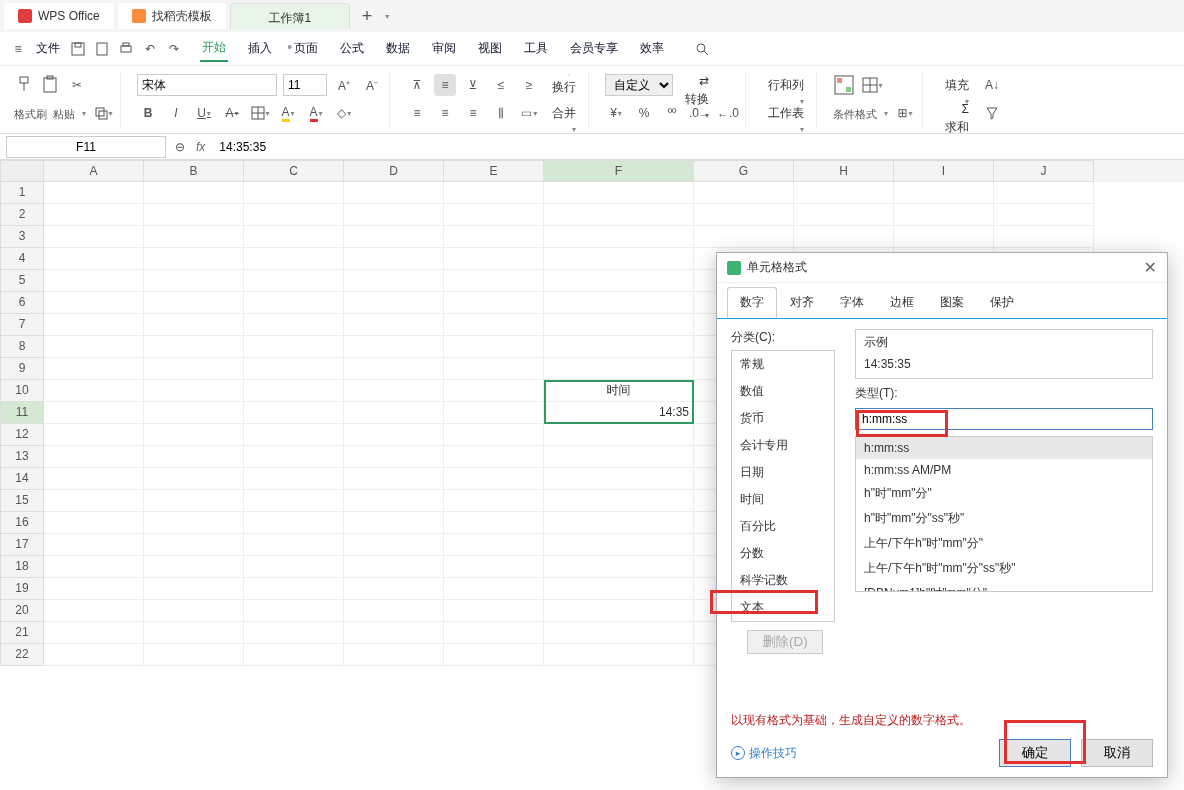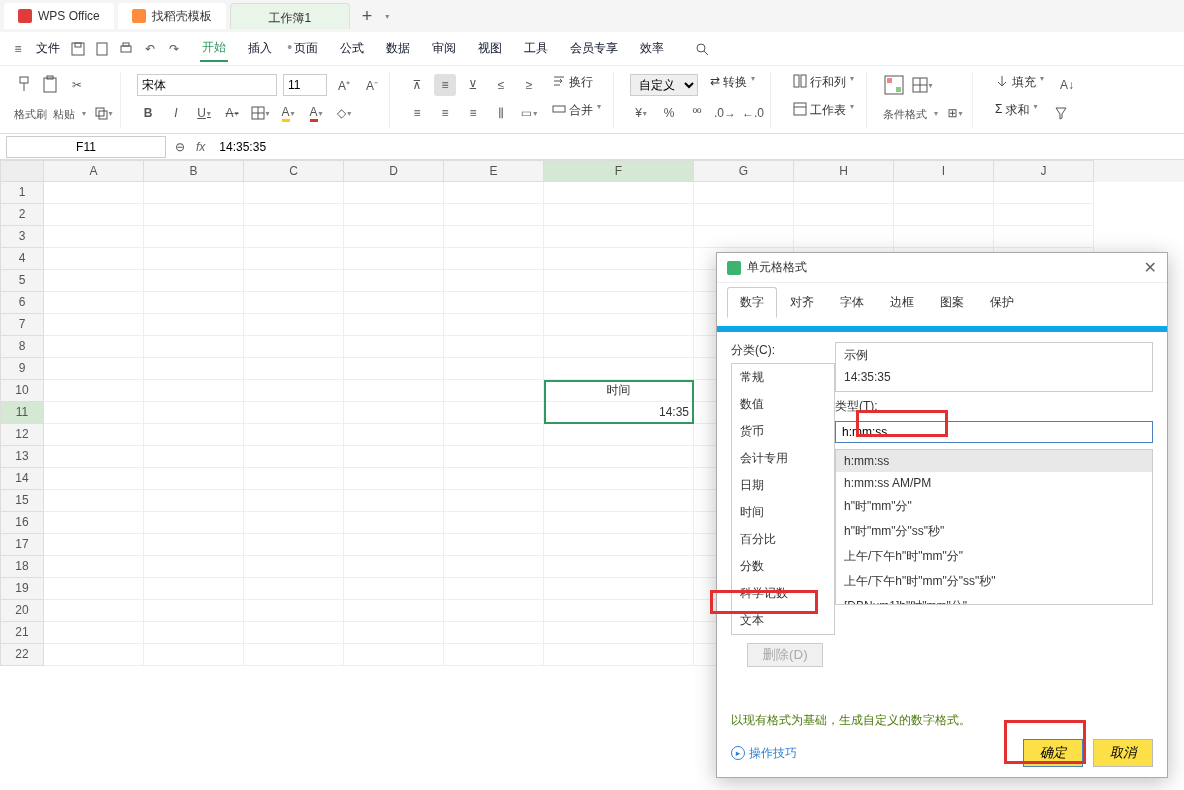--- a/index.html
+++ b/index.html
@@ -18,21 +18,21 @@
 .menu-row { display:flex; align-items:center; height:34px; padding:0 10px; gap:18px; border-bottom:1px solid #eee; }
 .menu-left { display:flex; align-items:center; gap:8px; }
 .menu-ico { width:16px; height:16px; color:#555; display:flex; align-items:center; justify-content:center; }
 .menu-item { padding:4px 2px; cursor:pointer; color:#0f172a; }
 .menu-item.active { color:#2e9960; border-bottom:2px solid #2e9960; font-weight:500; }
 .ribbon { display:flex; align-items:flex-start; height:68px; padding:6px 8px; gap:10px; border-bottom:1px solid #ddd; }
 .rgroup { display:flex; flex-direction:column; gap:2px; padding:0 6px; border-right:1px solid #eee; height:56px; }
 .rgroup.noborder { border-right:none; }
 .rrow { display:flex; align-items:center; gap:6px; height:26px; }
 .rbtn { display:flex; align-items:center; justify-content:center; width:22px; height:22px; color:#555; cursor:pointer; border-radius:3px; }
-.rbtn-wide { padding:0 6px; height:22px; display:flex; align-items:flex-start; gap:3px; cursor:pointer; }
+.rbtn-wide { padding:0 6px; height:22px; display:flex; align-items:flex-end; gap:3px; cursor:pointer;flex-direction:column; }
 .rlabel { font-size:11px; color:#555; text-align:center; margin-top:2px; }
 .font-sel { width:140px; height:22px; border:1px solid #ccc; padding:0 4px; font-size:12px; }
 .size-sel { width:44px; height:22px; border:1px solid #ccc; padding:0 4px; font-size:12px; }
 .dd { font-size:8px; color:#888; margin-left:1px; }
 .formula-row { display:flex; align-items:center; height:26px; border-bottom:1px solid #ddd; }
 .namebox { width:160px; height:22px; margin:0 6px; border:1px solid #ccc; text-align:center; font-size:12px; padding:2px; }
 .fx-ico { padding:0 8px; color:#666; font-style:italic; }
 .formula-input { flex:1; height:22px; border:none; padding:0 6px; font-size:12px; }
 .grid-wrap { position:relative; }
 .col-headers { display:flex; height:22px; background:#f4f4f4; }
@@ -43,39 +43,39 @@
 .row-h { width:44px; height:22px; text-align:center; line-height:20px; border:1px solid #ddd; border-top:none; background:#f4f4f4; color:#555; }
 .row-h.sel { background:#d4e8d4; }
 .cells { position:relative; }
 .cell-row { display:flex; height:22px; }
 .cell { flex:0 0 100px; height:22px; border-right:1px solid #eee; border-bottom:1px solid #eee; padding:0 4px; line-height:20px; text-align:right; }
 .cell.lbl { text-align:center; }
 .sel-border { position:absolute; border:2px solid #2e9960; pointer-events:none; }
 .dialog { position:absolute; top:252px; left:716px; width:452px; height:526px; background:#fff; border:1px solid #aaa; box-shadow:0 4px 20px rgba(0,0,0,.25); display:flex; flex-direction:column; }
 .dlg-title { display:flex; align-items:center; height:30px; padding:0 10px; gap:6px; border-bottom:1px solid #eee; }
 .dlg-close { margin-left:auto; font-size:16px; cursor:pointer; color:#666; }
-.dlg-tabs { display:flex; padding:4px 10px 8px; border-bottom:6px solid #0ea5e9; gap:0;align-items:flex-end; }
+.dlg-tabs { display:flex; padding:4px 10px 0; border-bottom:1px solid #0ea5e9; gap:0;align-items:flex-end; }
 .dlg-tab { padding:6px 12px; cursor:pointer; border:1px solid transparent; }
 .dlg-tab.active { border:1px solid #ccc; border-bottom:1px solid #fff; border-radius:3px 3px 0 0; background:#fff; }
-.dlg-body { flex:1; padding:10px 14px; display:flex; gap:0; position:relative; }
+.dlg-body { flex:1; padding:10px 14px; display:flex; gap:20px; position:relative; }
 .cat-col { width:104px; }
 .cat-label { margin-bottom:4px; }
 .cat-list { border:1px solid #ccc; height:272px; overflow:auto; }
 .cat-item { padding:5px 8px; cursor:pointer; }
 .right-col { flex:1; display:flex; flex-direction:column; gap:6px; }
 .sample-box { border:1px solid #ccc; padding:4px 8px; height:50px; }
 .type-input { width:100%; height:22px; border:1px solid #4a80c0; padding:0 6px; font-size:12px; }
 .type-list { border:1px solid #ccc; height:156px; overflow-y:scroll; }
 .type-item { padding:4px 8px; cursor:pointer; }
 .type-item.sel { background:#e8e8e8; }
 .del-btn { width:76px; height:24px; margin-top:8px; align-self:flex-end; background:#f0f0f0; border:1px solid #ccc; margin-right:200px; color:#aaa; }
-.dlg-note { padding:0 14px; color:#4d7c0f; }
+.dlg-note { padding:0 14px; color:#b91c1c; }
 .dlg-footer { display:flex; align-items:center; padding:10px 14px; gap:10px; margin-top:auto; }
 .tips-link { color:#3080d0; display:flex; align-items:center; gap:4px; cursor:pointer; }
-.dlg-btn { width:60px; height:28px; border:1px solid #bbb; background:#fde047; cursor:pointer;font-style:italic; }
+.dlg-btn { width:72px; height:28px; border:1px solid #bbb; background:#e5e5e5; cursor:pointer; }
 .dlg-btn.primary { border:1px solid #4a80c0; }
 .hl-red { position:absolute; border:3px solid #e03030; pointer-events:none; z-index:100; }
 .col-h.sel { background:#d4e8d4; }
 svg { display:block; }
 </style>
 </head>
 <body>
 
 <div class="tabs-row">
   <div class="tab app">

